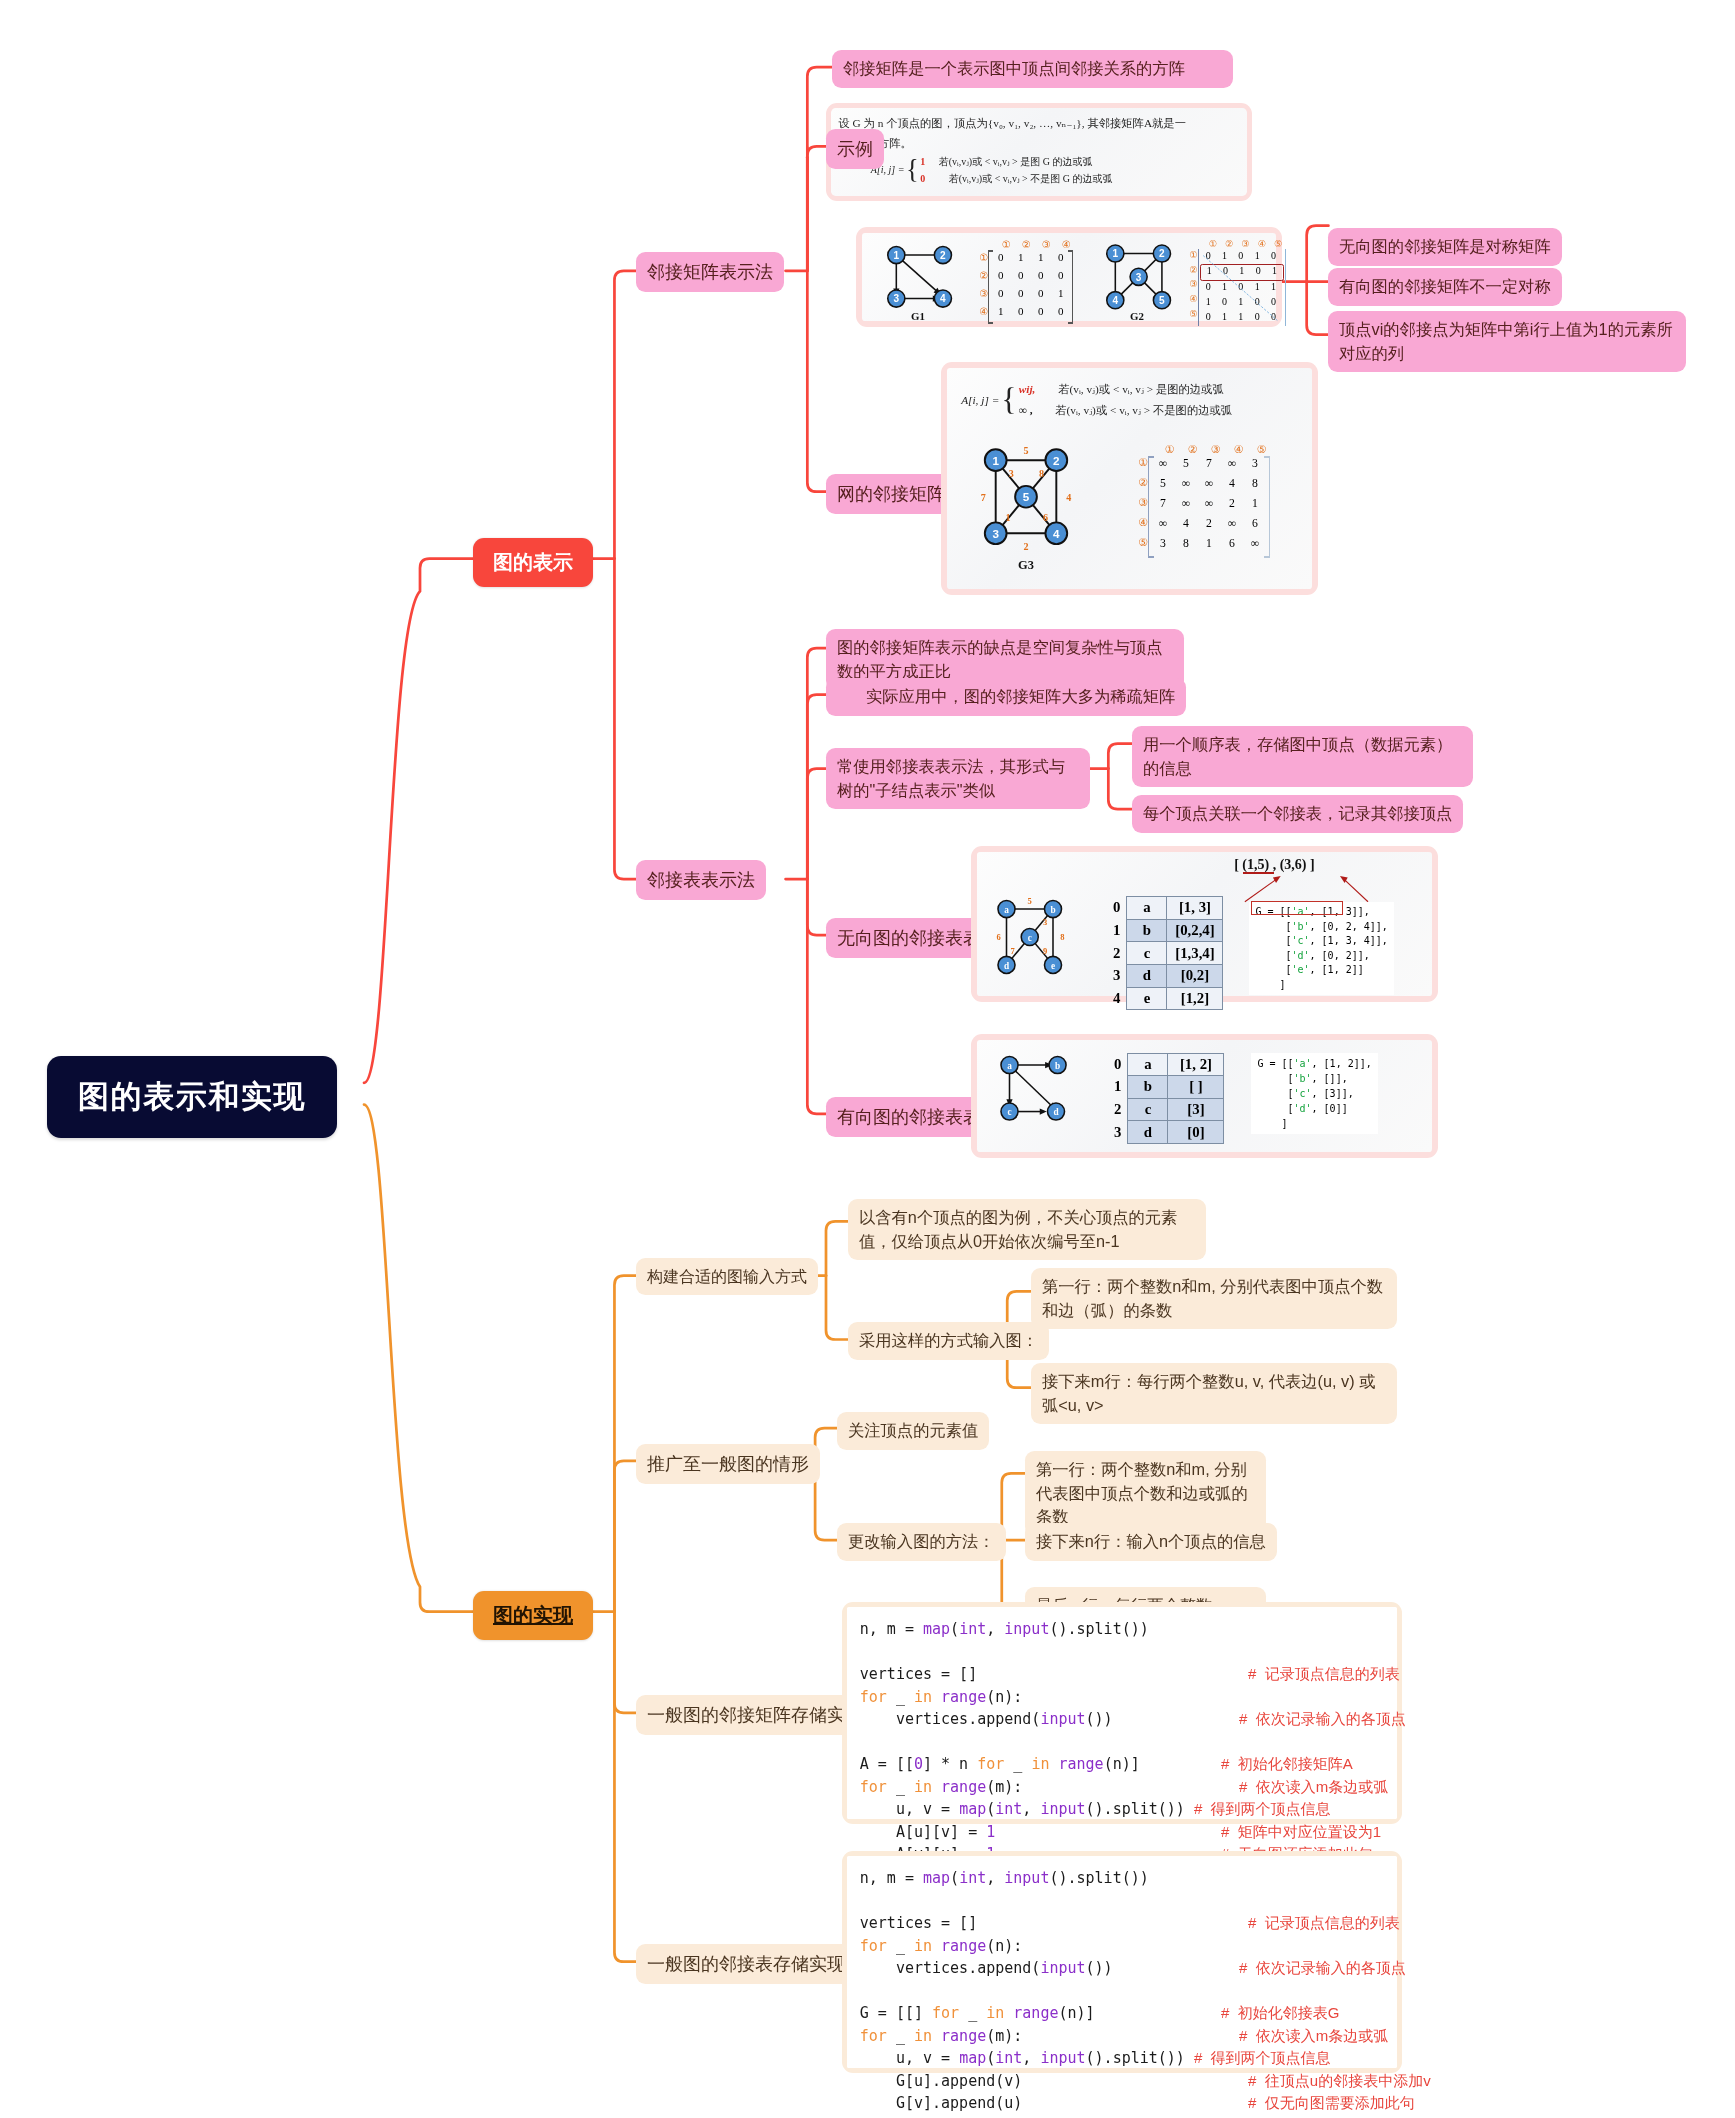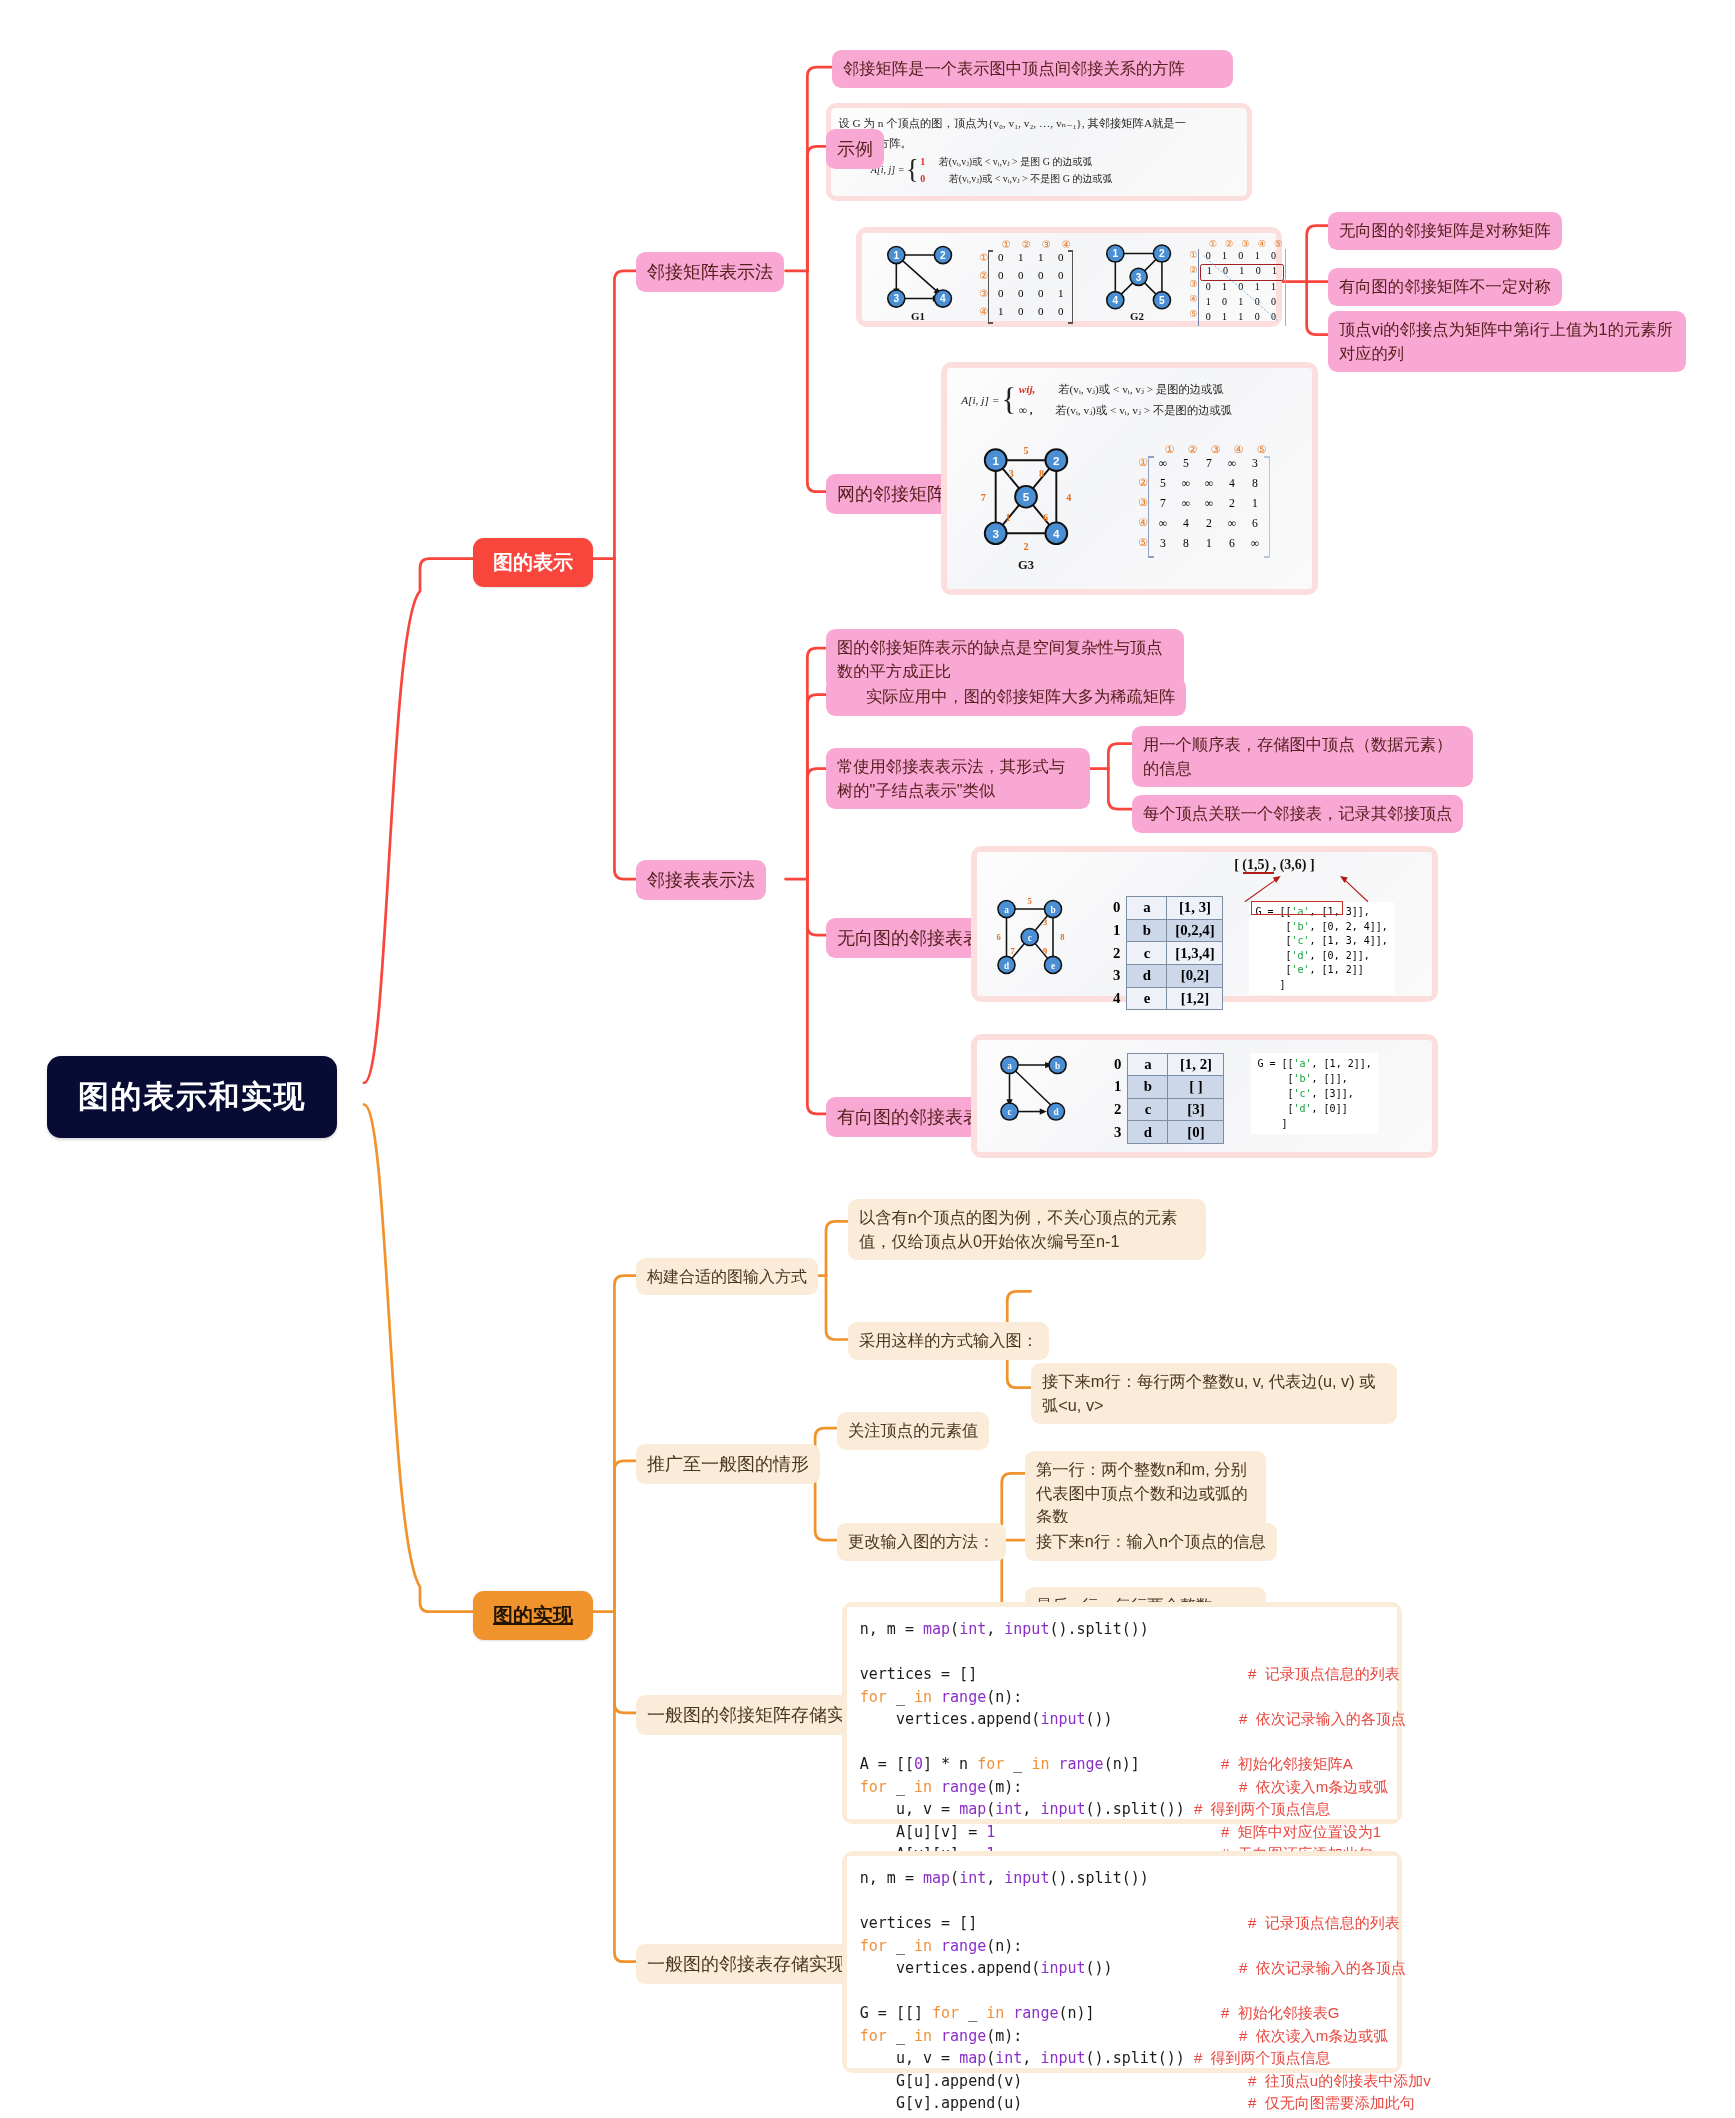--- a/index.html
+++ b/index.html
@@ -344,21 +344,21 @@
                 <span style="width:16.3px;text-align:center;font-size:10px;">1</span>
                 <span style="width:16.3px;text-align:center;font-size:10px;">0</span>
                 <span style="width:16.3px;text-align:center;font-size:10px;">0</span>
               </div>
           </div>
         </div>
       </div>
     </div>
   </div>
 
-  <div class="node box pink tight" style="left:1328px; top:212px;">
+  <div class="node box pink tight" style="left:1328px; top:228px;">
     <span>无向图的邻接矩阵是对称矩阵</span>
   </div>
   <div class="node box pink tight" style="left:1328px; top:268px;">
     <span>有向图的邻接矩阵不一定对称</span>
   </div>
   <div class="node box pink" style="left:1328px; top:311px; width:358px;">
     <span>顶点vi的邻接点为矩阵中第i行上值为1的元素所对应的列</span>
   </div>
 
   <div class="node box pink tight" style="left:826px; top:474px; font-size:18px;">
@@ -641,20 +641,23 @@
     <span>构建合适的图输入方式</span>
   </div>
 
   <div class="node box peach" style="left:848px; top:1199px; width:358px;">
     <span>以含有n个顶点的图为例，不关心顶点的元素值，仅给顶点从0开始依次编号至n-1</span>
   </div>
   <div class="node box peach tight" style="left:848px; top:1322px;">
     <span>采用这样的方式输入图：</span>
   </div>
 
+  <div class="node box peach" style="left:1031px; top:1268px; width:366px;">
+    <span>第一行：两个整数n和m, 分别代表图中顶点个数和边（弧）的条数</span>
+  </div>
   <div class="node box peach" style="left:1031px; top:1363px; width:366px;">
     <span>接下来m行：每行两个整数u, v, 代表边(u, v) 或弧&lt;u, v&gt;</span>
   </div>
 
   <div class="node box peach tight" style="left:636px; top:1444px; font-size:18px;">
     <span>推广至一般图的情形</span>
   </div>
 
   <div class="node box peach tight" style="left:837px; top:1412px;">
     <span>关注顶点的元素值</span>

